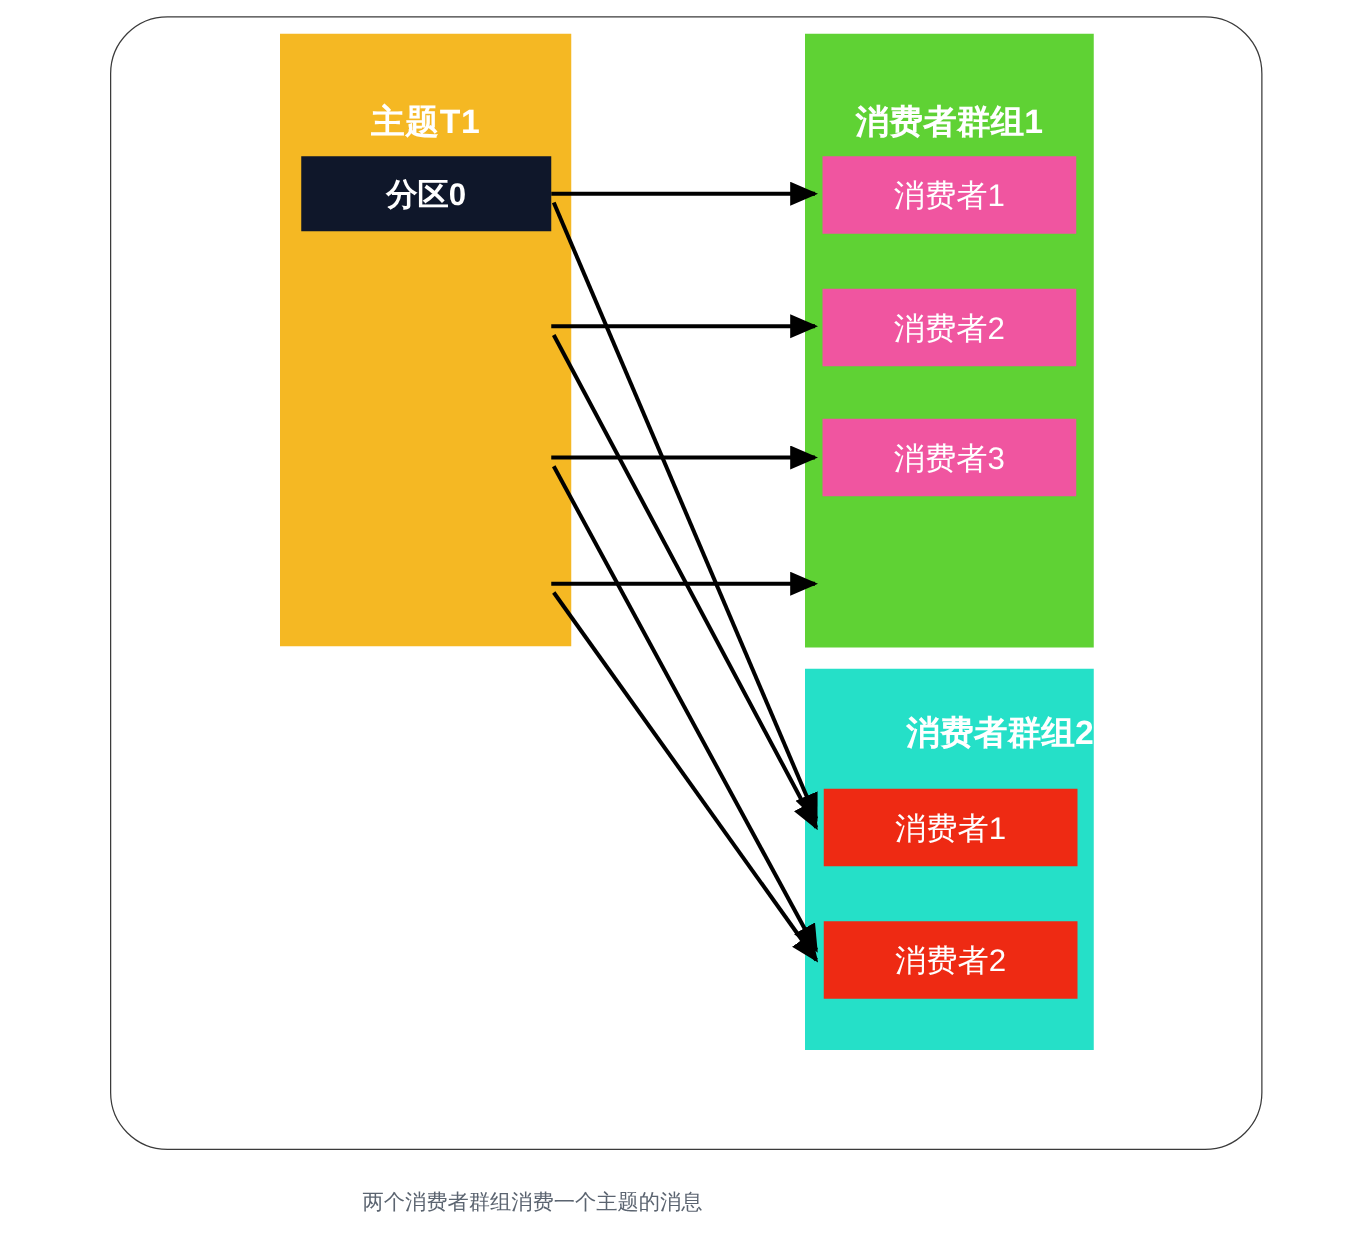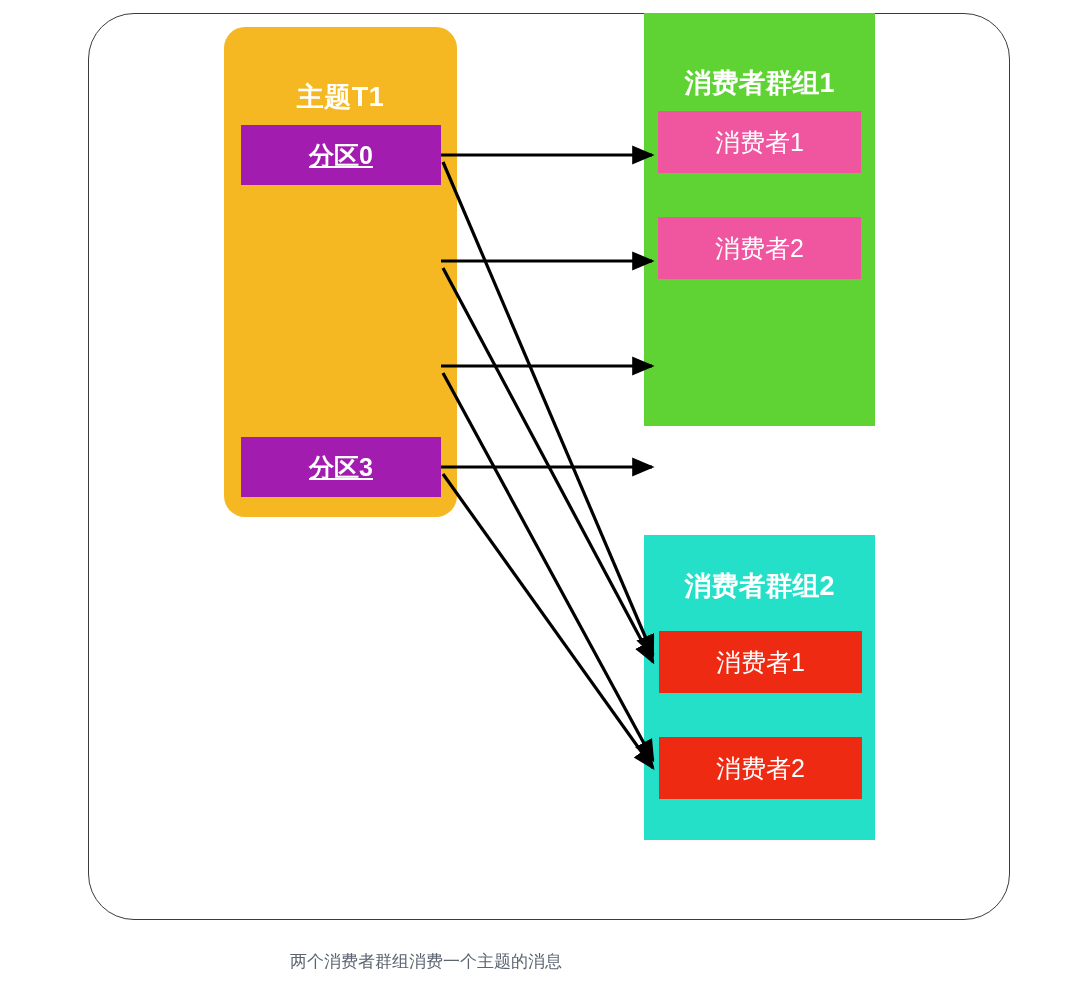--- a/index.html
+++ b/index.html
@@ -29,55 +29,53 @@
   }
   
   .topic-box {
     position: absolute;
     left: 224px;
     top: 27px;
     width: 233px;
     height: 490px;
     background: #F5B823;
     box-sizing: border-box;
-    border-radius: 21px;
   }
   .topic-title {
     position: absolute;
     left: 0;
     top: 52px;
     width: 233px;
     text-align: center;
     color: #ffffff;
     font-size: 27px;
     font-weight: bold;
     letter-spacing: 0.5px;
   }
   .partition {
     position: absolute;
     left: 17px;
     width: 200px;
     height: 60px;
-    background: #a21caf;
+    background: #0f172a;
     color: #ffffff;
     font-size: 25px;
     font-weight: bold;
     display: flex;
     align-items: center;
     justify-content: center;
     box-sizing: border-box;
-    text-decoration: underline;
   }
   
   .group1-box {
     position: absolute;
     left: 644px;
-    top: 13px;
-    width: 231px;
-    height: 413px;
+    top: 27px;
+    width: 231px;
+    height: 491px;
     background: #5FD234;
     box-sizing: border-box;
   }
   .group1-title {
     position: absolute;
     left: 0;
     top: 52px;
     width: 231px;
     text-align: center;
     color: #ffffff;
@@ -105,21 +103,21 @@
     width: 231px;
     height: 305px;
     background: #25E0C8;
     box-sizing: border-box;
   }
   .group2-title {
     position: absolute;
     left: 0;
     top: 33px;
     width: 231px;
-    text-align: center;
+    text-align: right;
     color: #ffffff;
     font-size: 27px;
     font-weight: bold;
   }
   .consumer-red {
     position: absolute;
     left: 15px;
     width: 203px;
     height: 62px;
     background: #EE2A13;
@@ -155,32 +153,32 @@
 
 <div id="canvas">
 
   <div class="frame"></div>
 
   <div class="topic-box">
     <div class="topic-title">主题T1</div>
     <div class="partition" style="top:98px">
       <span>分区0</span>
     </div>
-    <div class="partition" style="top:410px">
-      <span>分区3</span>
-    </div>
   </div>
 
   <div class="group1-box">
     <div class="group1-title">消费者群组1</div>
     <div class="consumer-pink" style="top:98px">
       <span>消费者1</span>
     </div>
     <div class="consumer-pink" style="top:204px">
       <span>消费者2</span>
+    </div>
+    <div class="consumer-pink" style="top:308px">
+      <span>消费者3</span>
     </div>
   </div>
 
   <div class="group2-box">
     <div class="group2-title">消费者群组2</div>
     <div class="consumer-red" style="top:96px">
       <span>消费者1</span>
     </div>
     <div class="consumer-red" style="top:202px">
       <span>消费者2</span>

